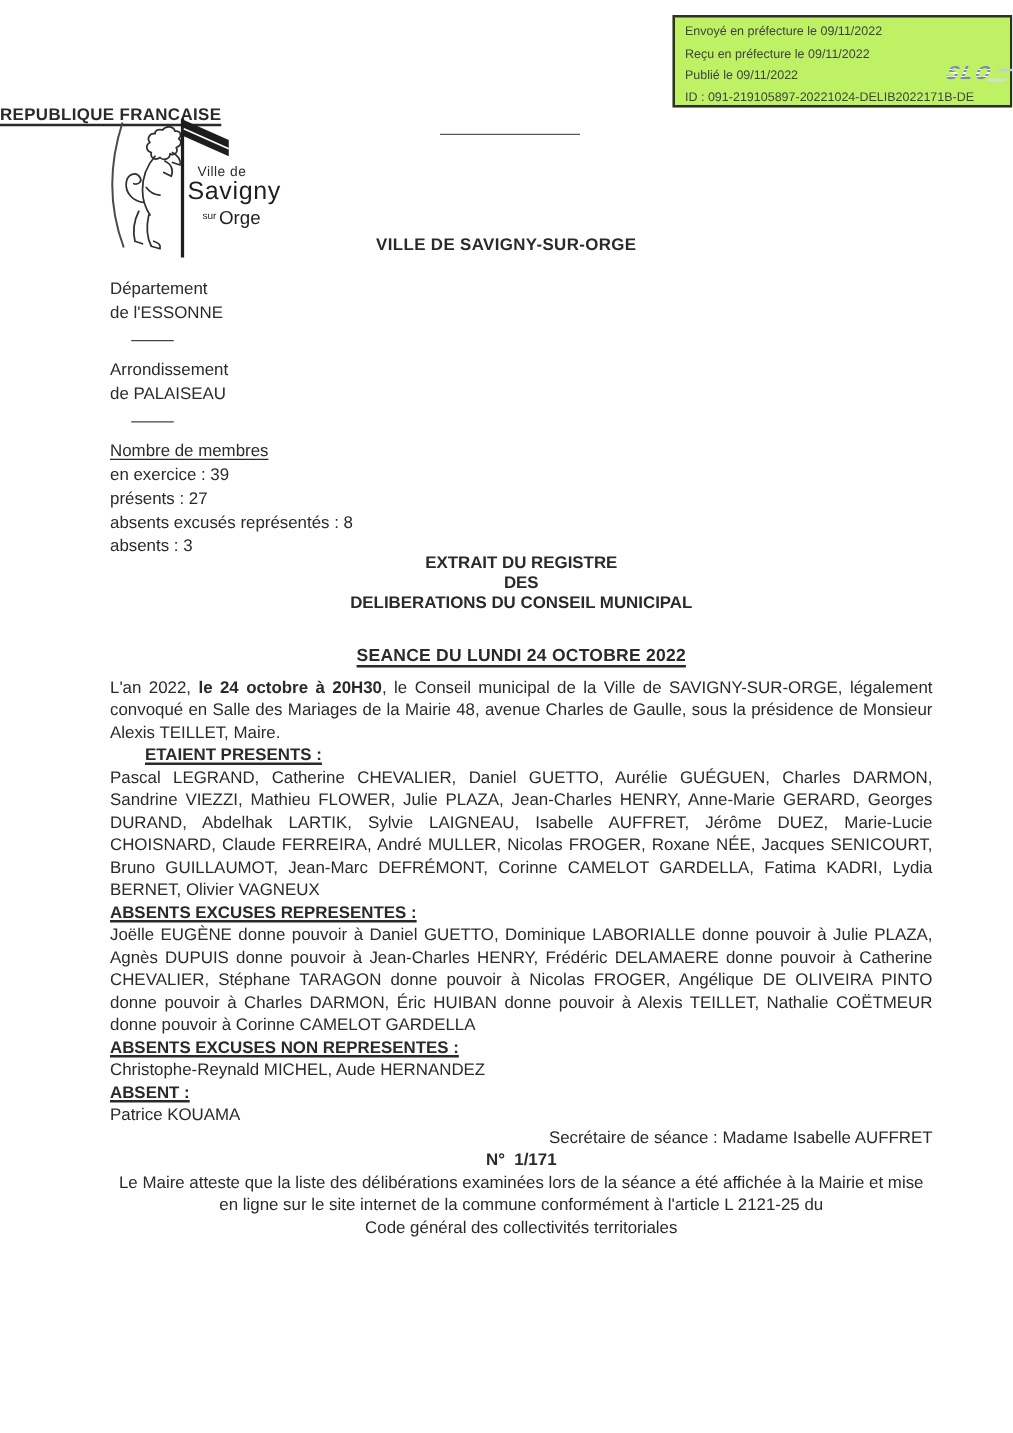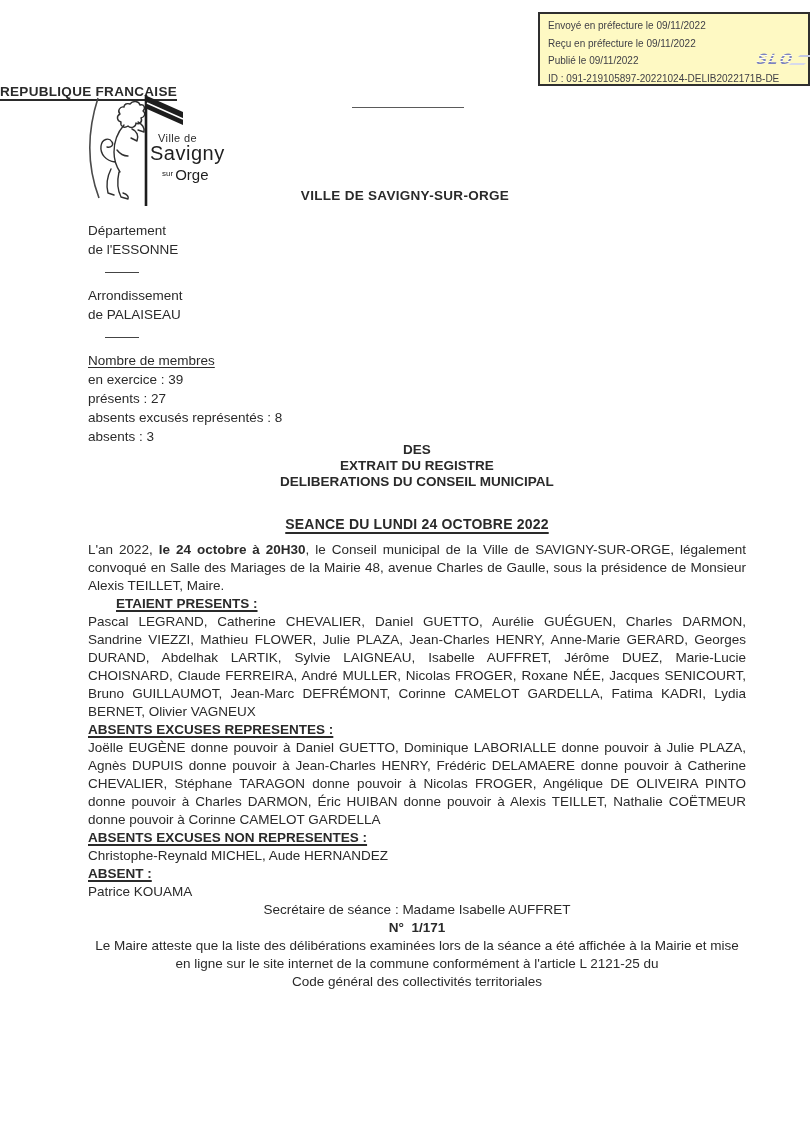--- a/index.html
+++ b/index.html
@@ -4,21 +4,21 @@
 <style>
   html,body{margin:0;padding:0;background:#ffffff;}
   .page{
     position:relative;width:810px;height:1146px;background:#ffffff;overflow:hidden;
     font-family:"Liberation Sans","DejaVu Sans",sans-serif;color:#2a2a2a;
   }
   
   .stamp-box{
     position:absolute;left:538px;top:12px;width:272px;height:74px;
     border:2px solid #2f2f2f;box-sizing:border-box;padding:3px 8px 0 8px;
-    font-size:10px;line-height:17.5px;color:#3f3f46;background:#fef9c3;
+    font-size:10px;line-height:17.5px;color:#3f3f46;background:#bef264;
   }
   .stamp-line{white-space:nowrap;}
   .stamp-watermark{
     position:absolute;right:14px;top:36px;
     font-style:italic;font-weight:900;font-size:15px;letter-spacing:2px;
     color:#7d84c1;transform:skewX(-14deg);
     background-image:repeating-linear-gradient(180deg,#7d84c1 0 2px,#ffffff 2px 3px);
     -webkit-background-clip:text;background-clip:text;-webkit-text-fill-color:transparent;
   }
   .swoosh{
@@ -62,21 +62,21 @@
   .content{position:absolute;left:88px;top:541px;width:658px;font-size:13.5px;line-height:18px;text-align:justify;}
   .content p{margin:0;}
   .sec-heading{
     font-weight:bold;text-decoration:underline;text-decoration-thickness:1.5px;text-underline-offset:2px;
     text-align:left;
   }
   .mt-intro-gap{margin-top:12px;padding-left:28px;}
   .mt-sec2{margin-top:5px;}
   .mt-sec3{margin-top:6px;}
   .mt-sec4{margin-top:15px;}
-  .secretary{margin-top:13px;text-align:center;}
+  .secretary{margin-top:13px;text-align:right;}
   .doc-number{margin-top:22px;text-align:center;font-weight:bold;white-space:pre;}
   .footer-block{text-align:center;}
 </style>
 </head>
 <body>
 
 <div class="page">
 
   <div class="stamp-box">
     <div class="stamp-line">Envoyé en préfecture le 09/11/2022</div>
@@ -133,22 +133,22 @@
     <p class="lc-block">
       <span class="membres-title">Nombre de membres</span><br>
       <span>en exercice : 39</span><br>
       <span>présents : 27</span><br>
       <span>absents excusés représentés : 8</span><br>
       <span>absents : 3</span>
     </p>
   </div>
 
   <div class="title-block">
+    <div class="tb-line">EXTRAIT DU REGISTRE</div>
     <div class="tb-line">DES</div>
-    <div class="tb-line">EXTRAIT DU REGISTRE</div>
     <div class="tb-line">DELIBERATIONS DU CONSEIL MUNICIPAL</div>
     <div class="tb-seance">SEANCE DU LUNDI 24 OCTOBRE 2022</div>
   </div>
 
   <div class="content">
     <p><span>L'an 2022, </span><strong>le 24 octobre à 20H30</strong><span>, le Conseil municipal de la Ville de SAVIGNY-SUR-ORGE, légalement convoqué en Salle des Mariages de la Mairie 48, avenue Charles de Gaulle, sous la présidence de Monsieur Alexis TEILLET, Maire.</span></p>
 
     <p class="sec-heading mt-intro-gap">ETAIENT PRESENTS :</p>
     <p>Pascal LEGRAND, Catherine CHEVALIER, Daniel GUETTO, Aurélie GUÉGUEN, Charles DARMON, Sandrine VIEZZI, Mathieu FLOWER, Julie PLAZA, Jean-Charles HENRY, Anne-Marie GERARD, Georges DURAND, Abdelhak LARTIK, Sylvie LAIGNEAU, Isabelle AUFFRET, Jérôme DUEZ, Marie-Lucie CHOISNARD, Claude FERREIRA, André MULLER, Nicolas FROGER, Roxane NÉE, Jacques SENICOURT, Bruno GUILLAUMOT, Jean-Marc DEFRÉMONT, Corinne CAMELOT GARDELLA, Fatima KADRI, Lydia BERNET, Olivier VAGNEUX</p>
 

